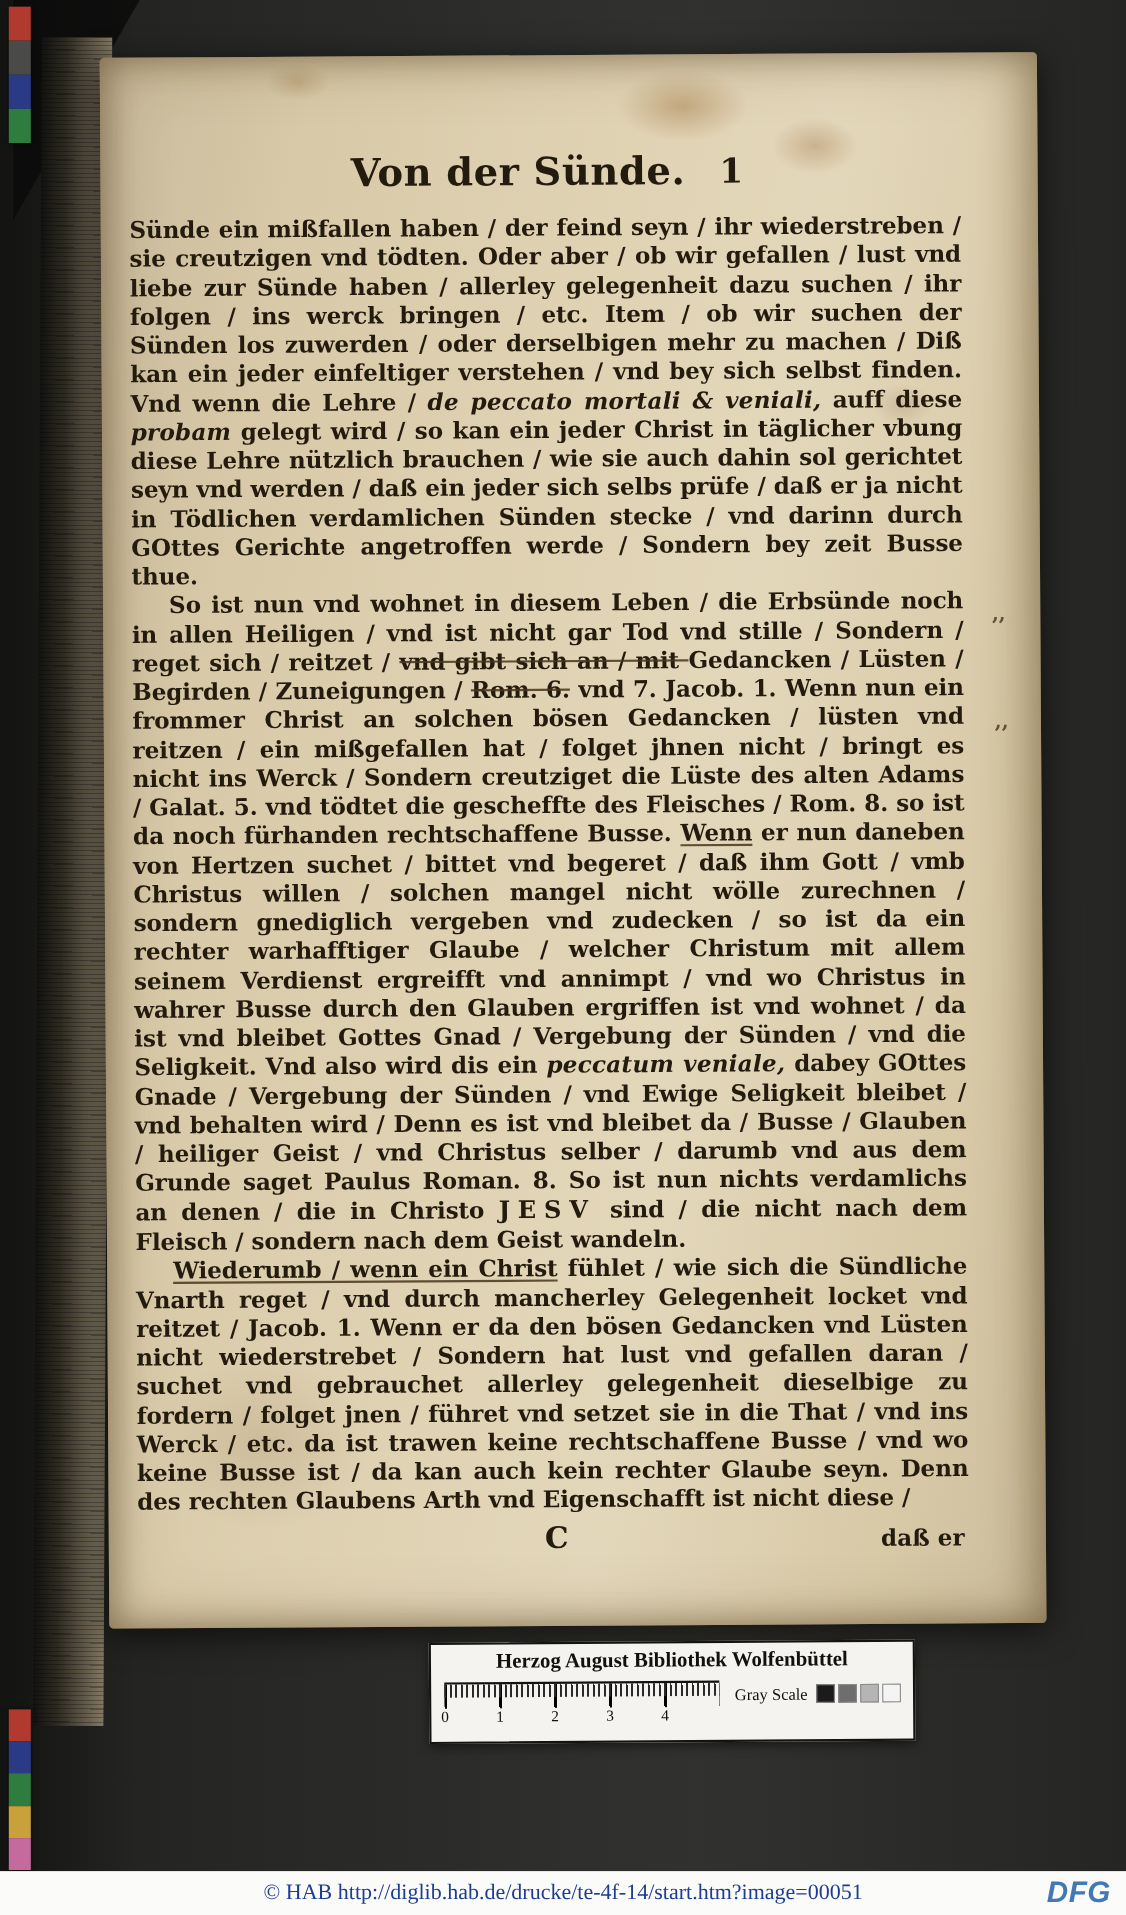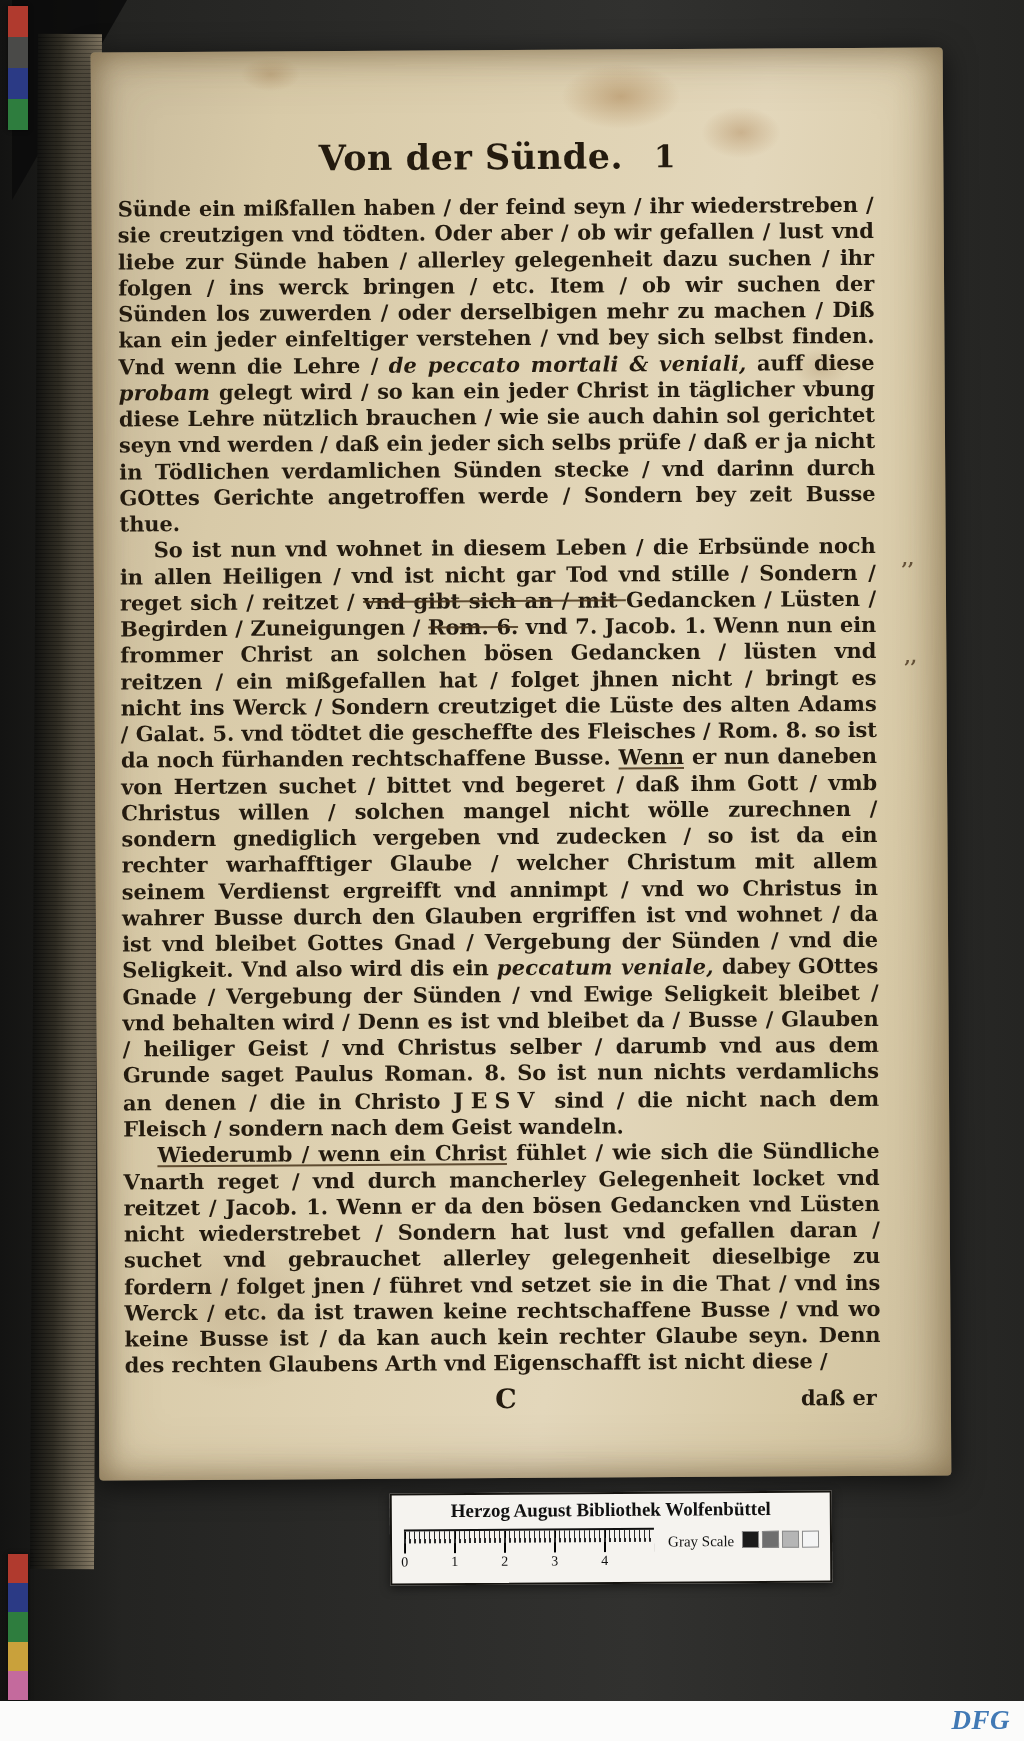--- a/index.html
+++ b/index.html
@@ -104,21 +104,21 @@
   .gs-swatches .strip-seg { width: 17px; height: 17px; border: 1px solid #8a8a8a; flex: none; }
 
   
   .footer-bar { position: absolute; left: 0; bottom: 0; width: 1024px; height: 40px; background: #fbfbfa; }
   .footer-copy {
     position: absolute; left: 50%; top: 50%; transform: translate(-50%,-50%);
     font-family: "Liberation Serif", serif; font-size: 20px; color: #1c3d90; white-space: nowrap;
   }
   .footer-logo {
     position: absolute; right: 14px; top: 50%; transform: translateY(-52%);
-    font-family: Liberation Serif, serif; font-weight: 700; font-style: italic;
+    font-family: Liberation Sans, sans-serif; font-weight: 700; font-style: italic;
     font-size: 27px; color: #4179b5; letter-spacing: .5px; text-align: center;
   }
 </style>
 </head>
 <body>
 
 <div class="backdrop"></div>
 <div class="cover-corner"></div>
 <div class="book-edges"></div>
 
@@ -190,14 +190,15 @@
     <div class="gs-swatches">
         <div class="strip-seg" style="background: rgb(27, 27, 27);"></div>
         <div class="strip-seg" style="background: rgb(110, 110, 110);"></div>
         <div class="strip-seg" style="background: rgb(181, 181, 181);"></div>
         <div class="strip-seg" style="background: rgb(244, 244, 244);"></div>
       </div>
   </div>
 </div>
 
 <div class="footer-bar">
+  <div class="footer-copy">© HAB http://diglib.hab.de/drucke/te-4f-14/start.htm?image=00051</div>
   <div class="footer-logo">DFG</div>
 </div>
 
 </body></html>

